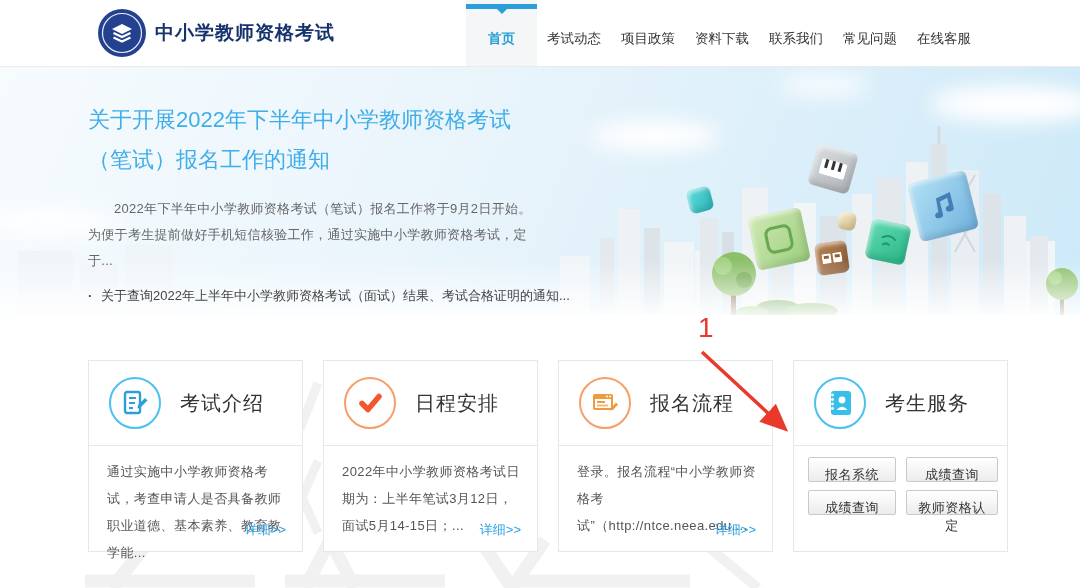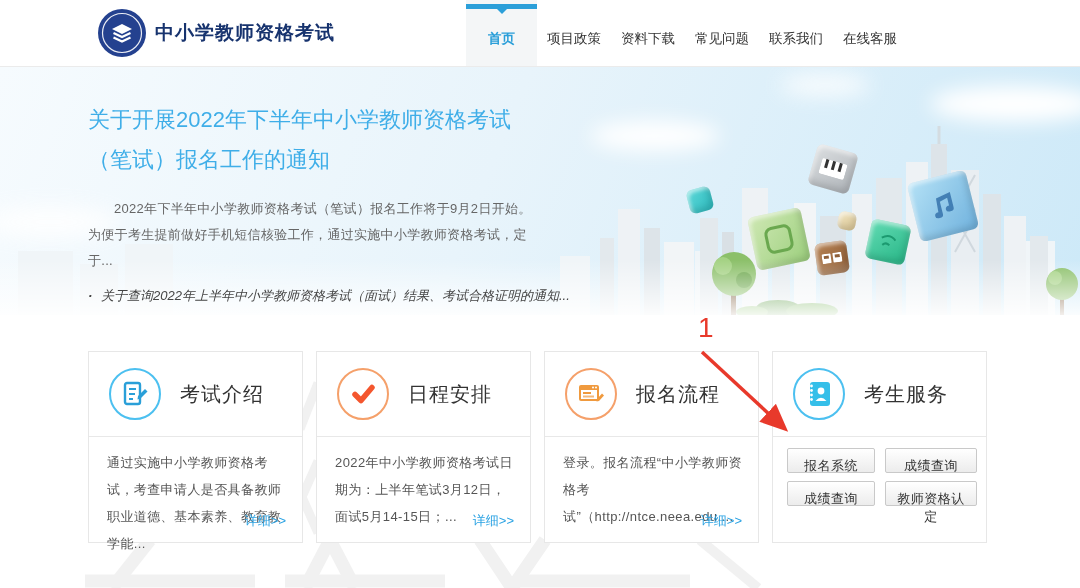--- a/index.html
+++ b/index.html
@@ -22,29 +22,29 @@
     background:linear-gradient(112deg,#f6fbfe 0%,#e8f4fb 45%,#cdе9f8 100%);
     background:linear-gradient(112deg,#f6fbfe 0%,#e8f4fb 45%,#cde9f8 100%);
     border-bottom:1px solid rgba(0,0,0,0.04);}
   .cloud{position:absolute;background:#fff;border-radius:50%;filter:blur(10px);}
   .banner-fade{position:absolute;left:0;bottom:0;width:100%;height:55px;background:linear-gradient(rgba(255,255,255,0),rgba(255,255,255,0.9));}
   .banner-art{position:absolute;left:0;top:0;}
   .banner-text{position:absolute;left:88px;top:34px;width:445px;z-index:2;}
   .banner-headline{font-size:22px;line-height:40px;color:#3faee8;font-weight:500;cursor:pointer;}
   .banner-para{margin-top:16px;font-size:13px;line-height:26px;color:#666;text-indent:2em;letter-spacing:0.3px;}
   .banner-list{margin-top:8px;}
-  .banner-bullet{position:relative;padding-left:13px;font-size:13px;line-height:28px;color:#444;cursor:pointer;white-space:nowrap;font-style:italic;}
+  .banner-bullet{position:relative;padding-left:13px;font-size:13px;line-height:28px;color:#444;cursor:pointer;white-space:nowrap;}
   .banner-bullet::before{content:"·";position:absolute;left:0;top:0;color:#444;font-weight:bold;}
 
   .cube{position:absolute;border-radius:6px;display:flex;align-items:center;justify-content:center;box-shadow:inset -3px -4px 6px rgba(0,0,0,0.12), inset 2px 3px 4px rgba(255,255,255,0.55);}
 
   
   .main{position:absolute;left:0;top:315px;width:1080px;height:273px;background:#fff;}
   .watermark{position:absolute;left:0;top:0;z-index:0;}
-  .cards{position:absolute;left:88px;top:36px;display:flex;gap:13px;z-index:2;}
+  .cards{position:absolute;left:88px;top:45px;display:flex;gap:20px;z-index:2;}
   .card{position:relative;width:215px;height:192px;background:#fff;border:1px solid #e7e7e7;box-sizing:border-box;}
   .card-head{position:absolute;left:20px;top:16px;display:flex;align-items:center;}
   .icon-circle{width:52px;height:52px;border-radius:50%;box-sizing:border-box;display:flex;align-items:center;justify-content:center;background:#fff;}
   .icon-circle.blue{border:2px solid #4cc0f0;}
   .icon-circle.orange{border:2px solid #f5a06a;}
   .card-title{margin-left:19px;font-size:20px;color:#333;font-weight:500;letter-spacing:1px;}
   .card-divider{position:absolute;left:0;right:0;top:84px;height:1px;background:#e8e8e8;}
   .card-body{position:absolute;left:18px;right:14px;top:97px;font-size:13px;line-height:27px;color:#555;letter-spacing:0.4px;}
   .card-link{position:absolute;right:16px;bottom:12px;font-size:13px;color:#2aa2e3;cursor:pointer;}
   .svc-buttons{position:absolute;left:14px;right:10px;top:96px;display:grid;grid-template-columns:88px 92px;column-gap:10px;row-gap:8px;}
@@ -72,30 +72,33 @@
       </div>
       <span class="logo-title">中小学教师资格考试</span>
     </div>
     <nav class="nav">
       <div class="tab active">
         <span class="topbar"></span>
         <span class="tri"></span>
         <span>首页</span>
       </div>
       <div class="tab">
+          <span>考试动态</span>
+        </div>
+      <div class="tab">
           <span>项目政策</span>
         </div>
       <div class="tab">
           <span>资料下载</span>
         </div>
       <div class="tab">
+          <span>联系我们</span>
+        </div>
+      <div class="tab">
           <span>常见问题</span>
-        </div>
-      <div class="tab">
-          <span>联系我们</span>
         </div>
       <div class="tab">
           <span>在线客服</span>
         </div>
     </nav>
   </div>
 
   <div class="banner">
     <div class="cloud" style="left:590px;top:55px;width:130px;height:30px;"></div>
     <div class="cloud" style="left:930px;top:20px;width:170px;height:36px;"></div>

